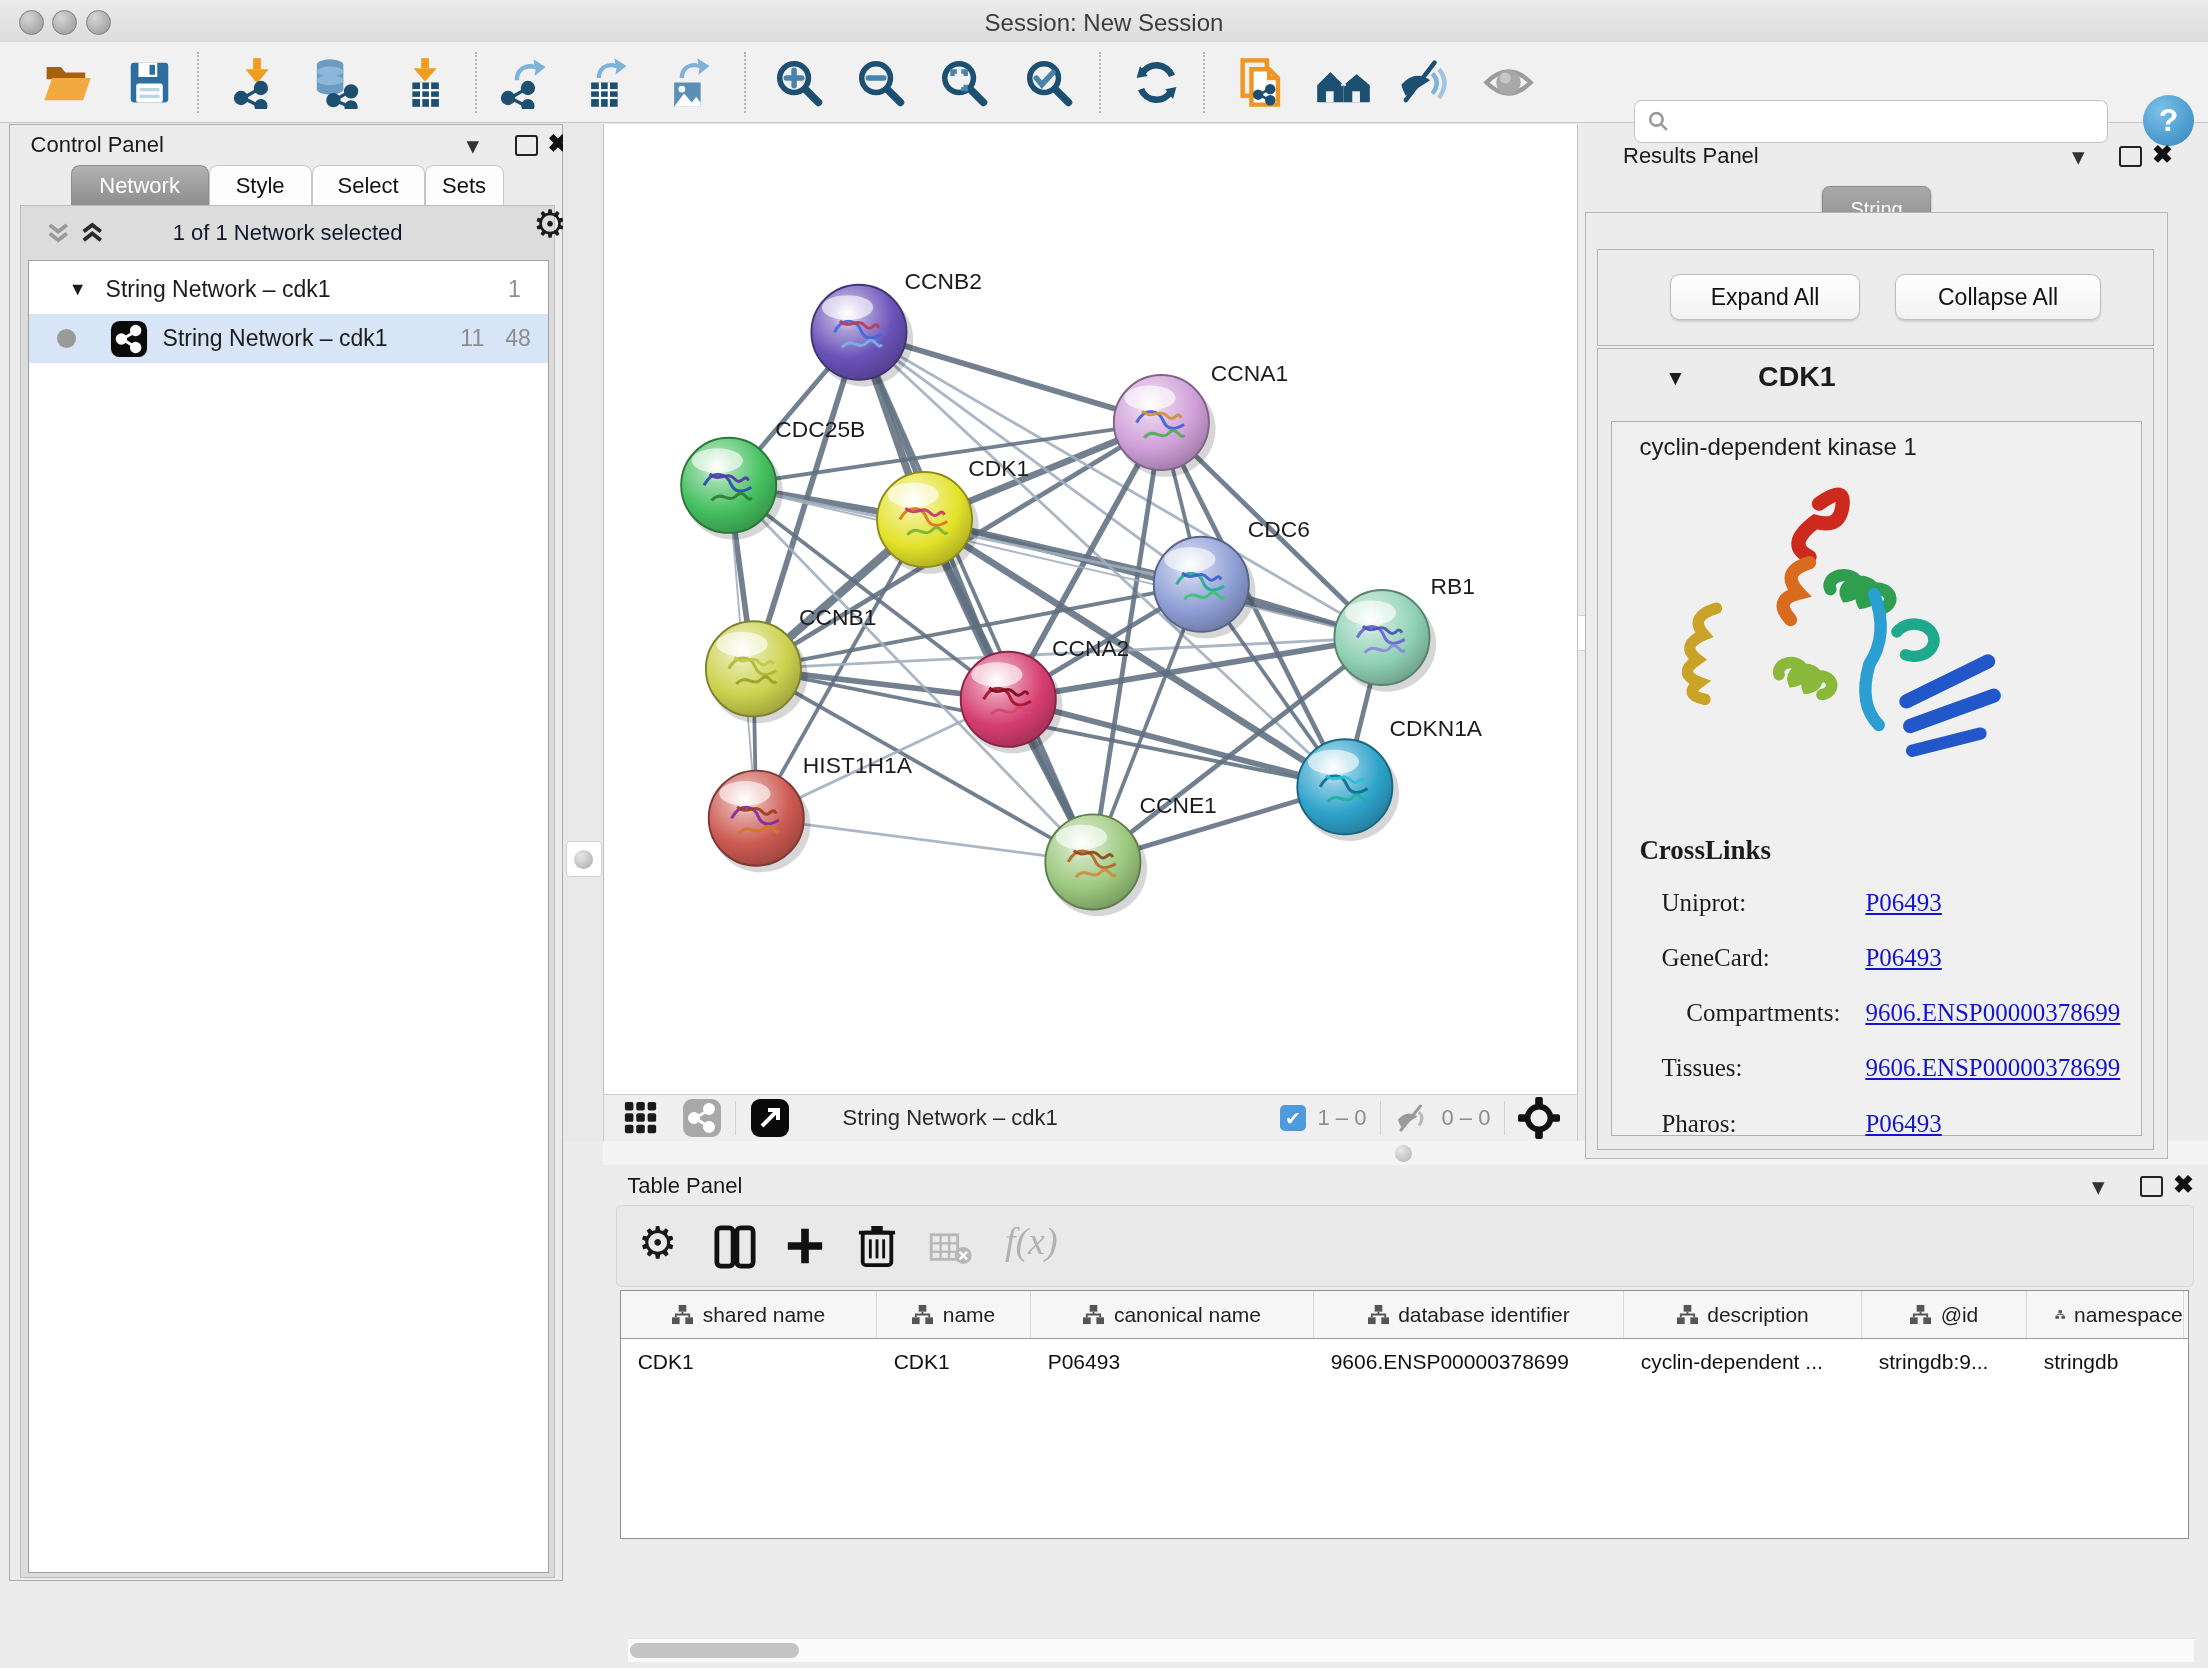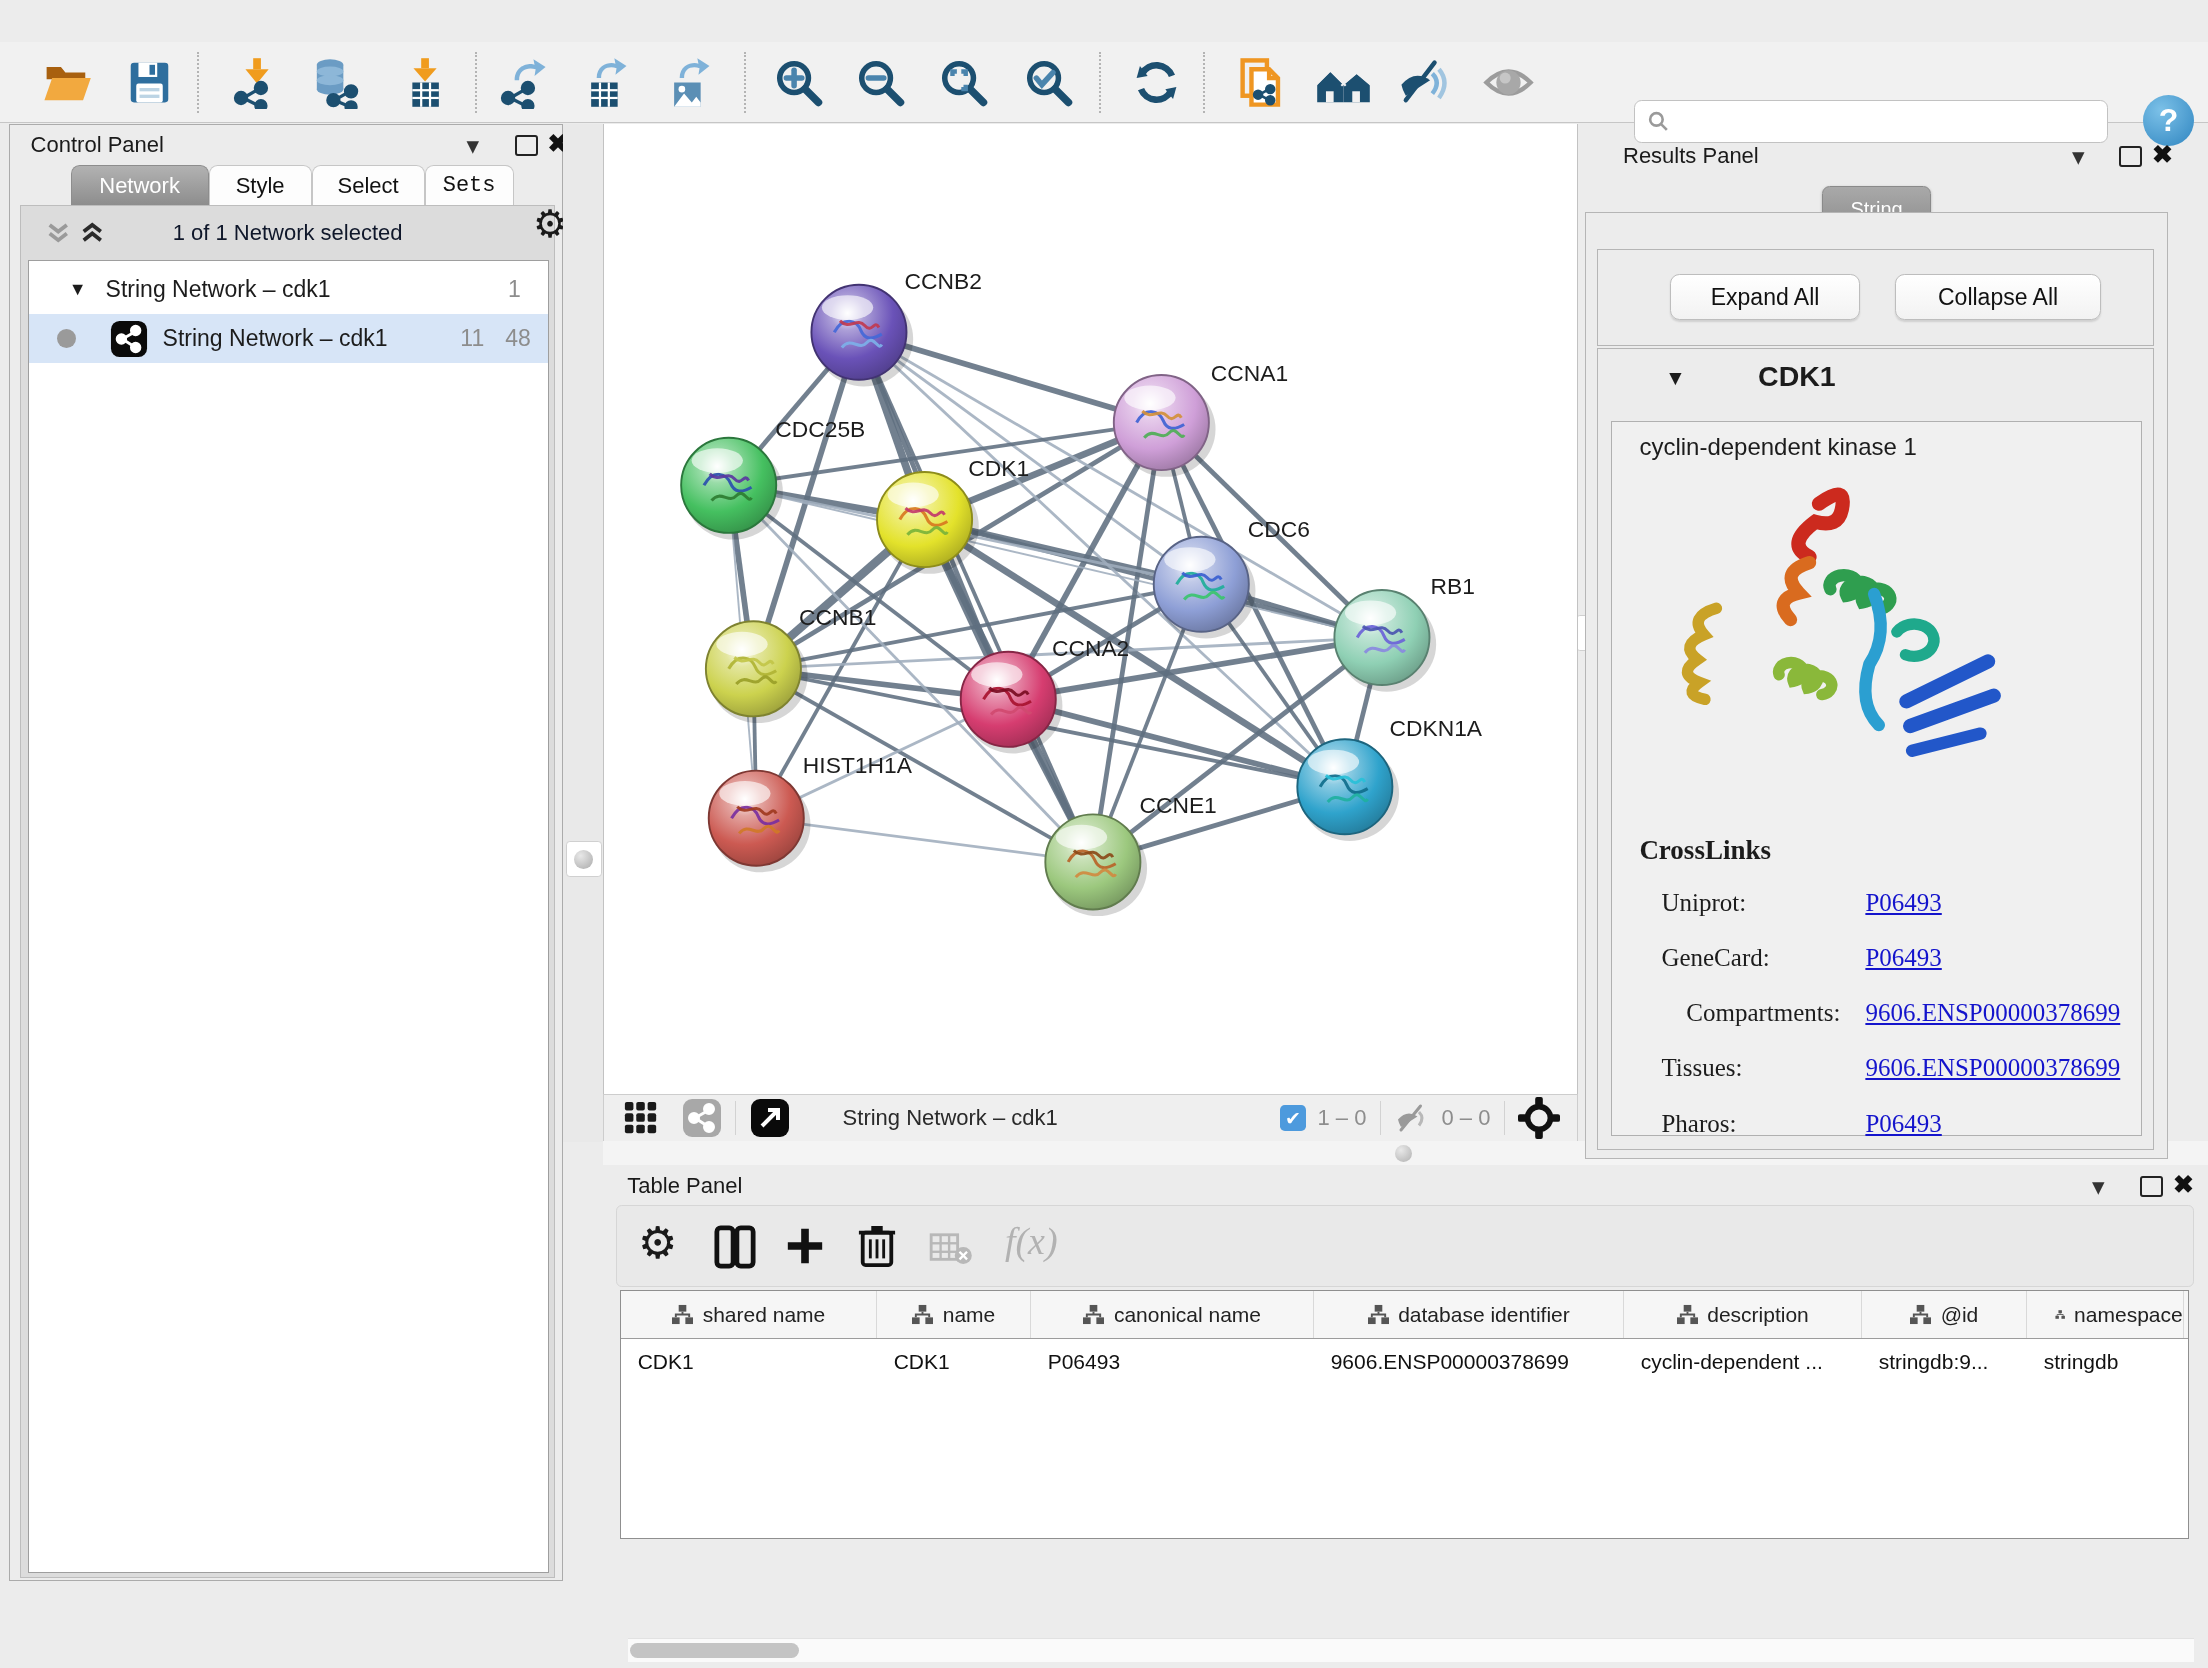--- a/index.html
+++ b/index.html
@@ -78,20 +78,26 @@
   #statusbar{left:0;top:1605px;width:2208px;height:63px;background:#ececec;border-top:1.9px solid #d2d2d2;}
   .sbbtn{top:10.5px;height:41px;background:linear-gradient(#fdfdfd,#f0f0f0);border:1.9px solid #b4b4b4;
          display:flex;align-items:center;justify-content:center;box-sizing:border-box;}
   text{font-family:"Liberation Sans",sans-serif;}
 </style>
 </head>
 <body>
 
 <div id="app">
 
+  <div id="titlebar" class="abs">
+    <span class="tl abs" style="left:19px"></span>
+    <span class="tl abs" style="left:52px"></span>
+    <span class="tl abs" style="left:86px"></span>
+    <div id="wintitle" class="abs">Session: New Session</div>
+  </div>
 
   <div id="toolbar" class="abs">
     <div class="tbi icnbtn abs" style="left:36px">
       <svg width="53" height="53" viewBox="0 0 48 48">
           <path d="M6 10h13l4 5h18v6H6z" fill="#a8600f"></path>
           <path d="M4 40 L11 20 H46 L39 40 Z" fill="#f2a93f"></path>
         </svg>
     </div>
     <div class="tbi icnbtn abs" style="left:119px">
       <svg width="53" height="53" viewBox="0 0 48 48">
@@ -290,21 +296,21 @@
 
   <div id="cpanel" class="abs">
     <div class="abs panelhdr" style="left:21px;top:6.7px">Control Panel</div>
     <div class="abs" style="left:457px;top:5.7px;font-size:25px;color:#333">▾</div>
     <div class="abs" style="left:505px;top:9.5px;width:19px;height:17px;border:2.9px solid #222;border-radius:2.9px"></div>
     <div class="abs" style="left:538px;top:3.8px;font-size:25px;color:#111;font-weight:bold">✖</div>
     <div id="cptabs" class="abs" style="left:61px;top:40px;display:flex;gap:0">
         <div class="ptab sel" style="width: 138px;">Network</div>
         <div class="ptab" style="width: 103px;">Style</div>
         <div class="ptab" style="width: 113px;">Select</div>
-        <div class="ptab" style="width: 89px; font-family: Liberation Mono, monospace;">Sets</div>
+        <div class="ptab" style="width: 79px;">Sets</div>
       </div>
     <div id="cpbox" class="abs">
       <div id="cpsub" class="abs">
         <svg class="abs" style="left:23px;top:13.3px" width="28.5" height="25" viewBox="0 0 30 26">
             <g stroke="#9a9a9a" stroke-width="4" fill="none">
               <path d="M6 4 l9 7 9-7"></path>
               <path d="M6 13 l9 7 9-7"></path>
             </g>
           </svg>
         <svg class="abs" style="left:57px;top:13.3px" width="28.5" height="25" viewBox="0 0 30 26">

